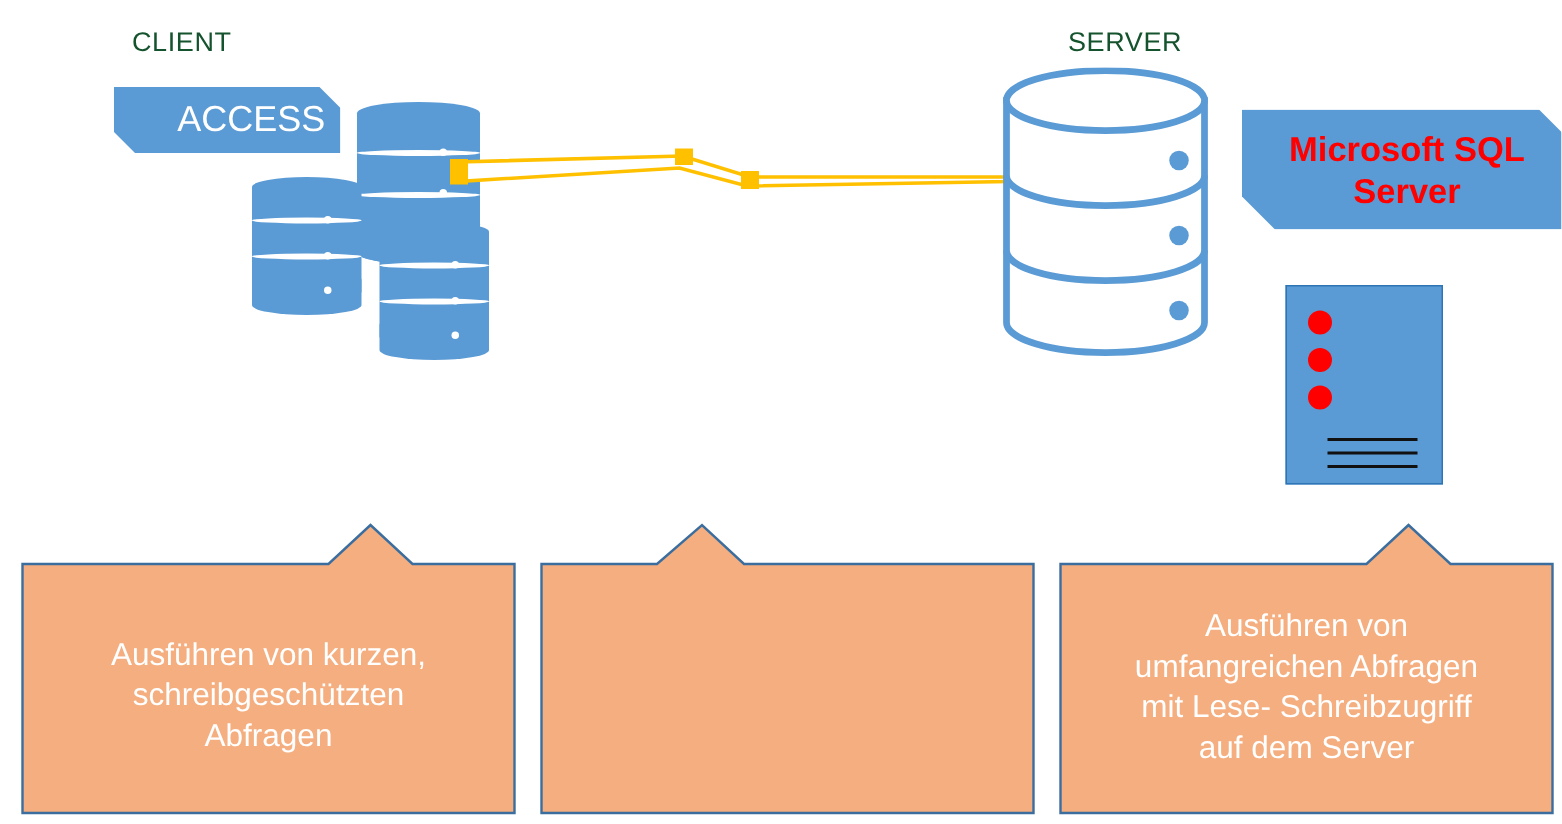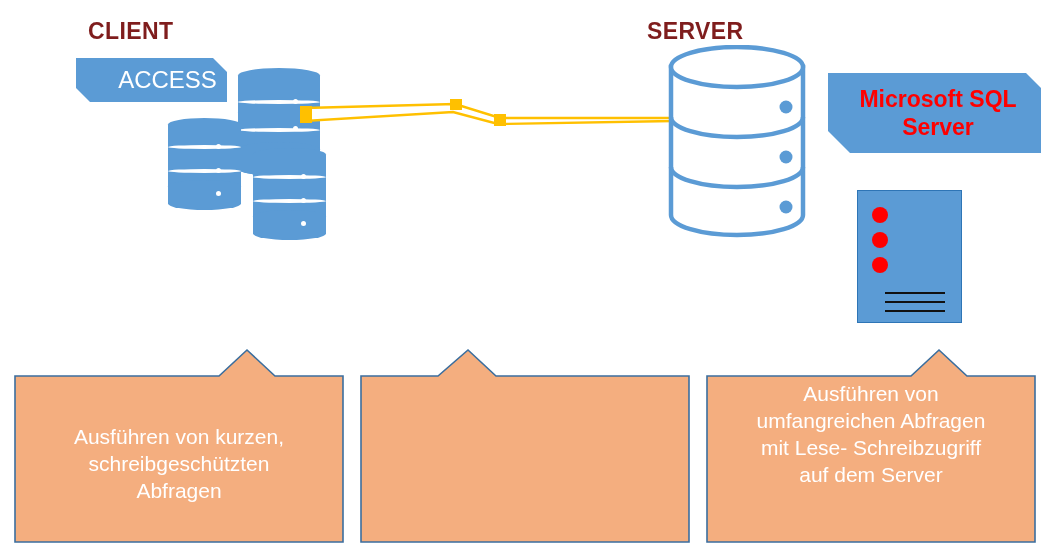--- a/index.html
+++ b/index.html
@@ -14,25 +14,25 @@
     position: relative;
     width: 1041px;
     height: 549px;
     background: #ffffff;
     overflow: hidden;
   }
   .abs { position: absolute; }
 
   
   .section-title {
-    font-size: 23px;
-    color: #7f1d1d;
+    font-size: 18px;
+    color: #14532d;
     letter-spacing: 0.4px;
     white-space: nowrap;
-    font-weight: 700;
+    font-weight: 400;
   }
 
   
   .banner {
     background: #5B9BD5;
     display: flex;
     align-items: center;
     justify-content: center;
     text-align: center;
     box-sizing: border-box;
@@ -160,21 +160,21 @@
     <g>
 
       <polygon points="305,108 455,104 500,118 672,118 672,121 498,124 453,112 305,121" fill="#ffffff" stroke="#FFC000" stroke-width="2.4"></polygon>
 
       <rect x="300" y="106" width="12" height="17" fill="#FFC000"></rect>
       <rect x="450" y="99" width="12" height="11" fill="#FFC000"></rect>
       <rect x="494" y="114" width="12" height="12" fill="#FFC000"></rect>
     </g>
   </svg>
 
-  <div class="abs section-title" style="left:647px; top:18px;">SERVER</div>
+  <div class="abs section-title" style="left:712px; top:18px;">SERVER</div>
 
   <svg class="abs" style="left:663px; top:45px;" width="160" height="200">
 
     <path d="M8,22 L8,170 A66,20 0 0 0 140,170 L140,22 Z" fill="#ffffff" stroke="#5B9BD5" stroke-width="4.5"></path>
 
     <ellipse cx="74" cy="22" rx="66" ry="20" fill="#ffffff" stroke="#5B9BD5" stroke-width="4.5"></ellipse>
 
     <path d="M8,72 A66,20 0 0 0 140,72" fill="none" stroke="#5B9BD5" stroke-width="4.5"></path>
     <path d="M8,122 A66,20 0 0 0 140,122" fill="none" stroke="#5B9BD5" stroke-width="4.5"></path>
 
@@ -207,19 +207,19 @@
   <div class="callout" style="left:360px; top:348px; width:330px; height:196px;">
     <svg width="330" height="196">
       <polygon points="1,28 78,28 108,2 136,28 329,28 329,194 1,194" fill="#F4AE7F" stroke="#3B6E9E" stroke-width="1.6"></polygon>
     </svg>
   </div>
 
   <div class="callout" style="left:706px; top:348px; width:330px; height:196px;">
     <svg width="330" height="196">
       <polygon points="1,28 205,28 233,2 261,28 329,28 329,194 1,194" fill="#F4AE7F" stroke="#3B6E9E" stroke-width="1.6"></polygon>
     </svg>
-    <div class="callout-text" style="top:33px;">Ausführen von
+    <div class="callout-text" style="top:57px;">Ausführen von
 umfangreichen Abfragen
 mit Lese- Schreibzugriff
 auf dem Server</div>
   </div>
 
 </div>
 
 </body></html>

